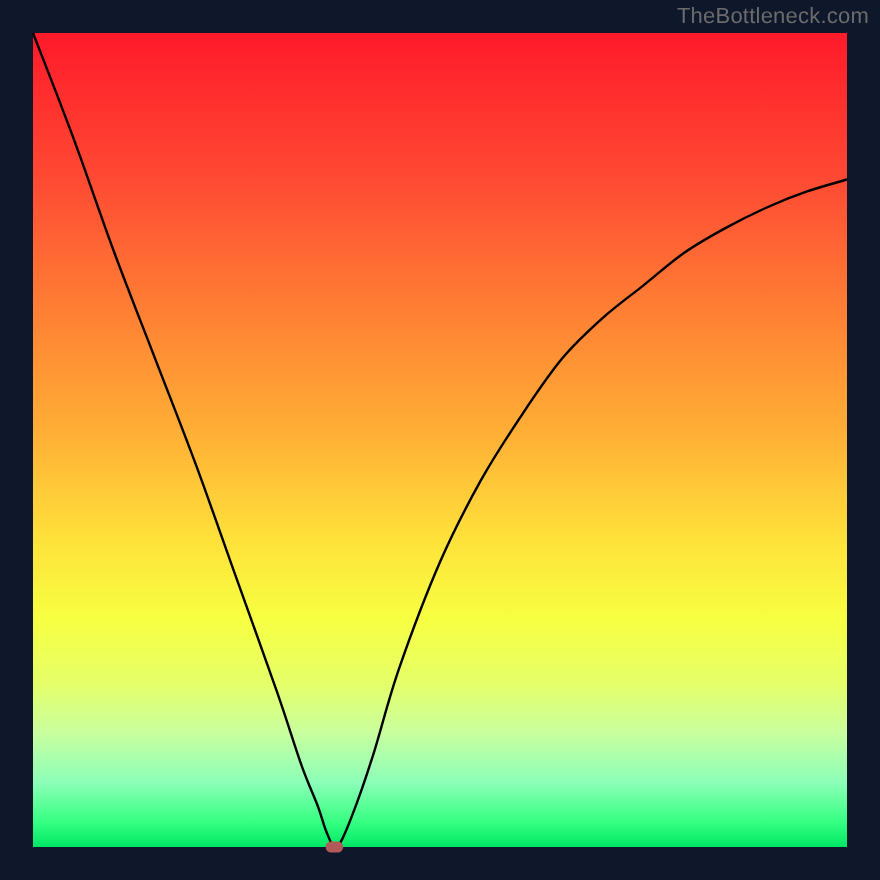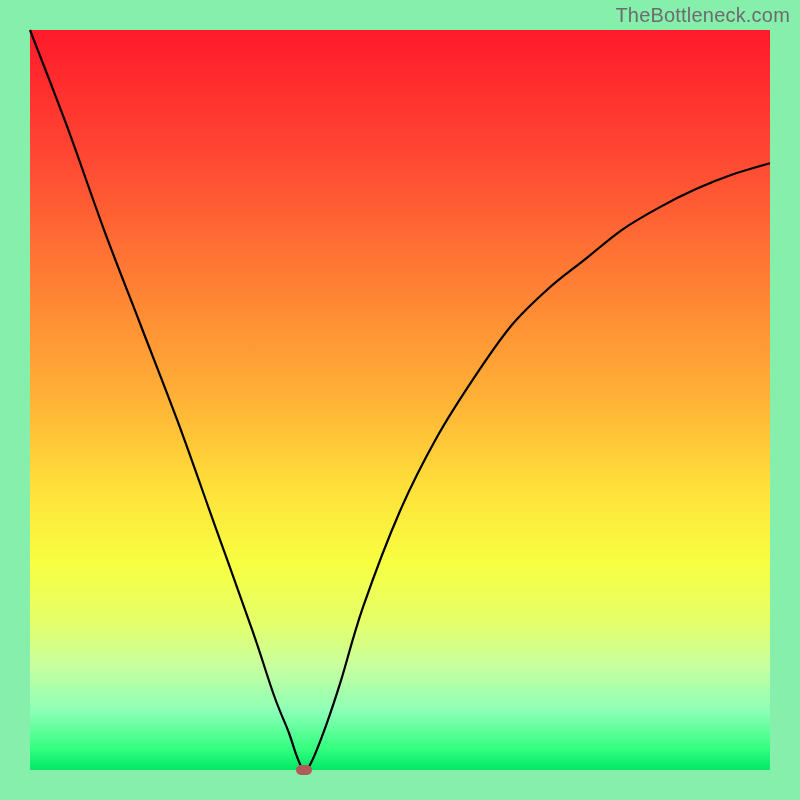--- a/index.html
+++ b/index.html
@@ -10,21 +10,21 @@
     background: #000;
     overflow: hidden;
     font-family: Arial, Helvetica, sans-serif;
   }
   .frame {
     position: absolute;
     top: 0;
     left: 0;
     width: 800px;
     height: 800px;
-    background: #86efac;
+    background: #0f172a;
   }
   .plot-area {
     position: absolute;
     top: 30px;
     left: 30px;
     width: 740px;
     height: 740px;
     background: linear-gradient(
       to bottom,
       #ff1a2a 0%,

